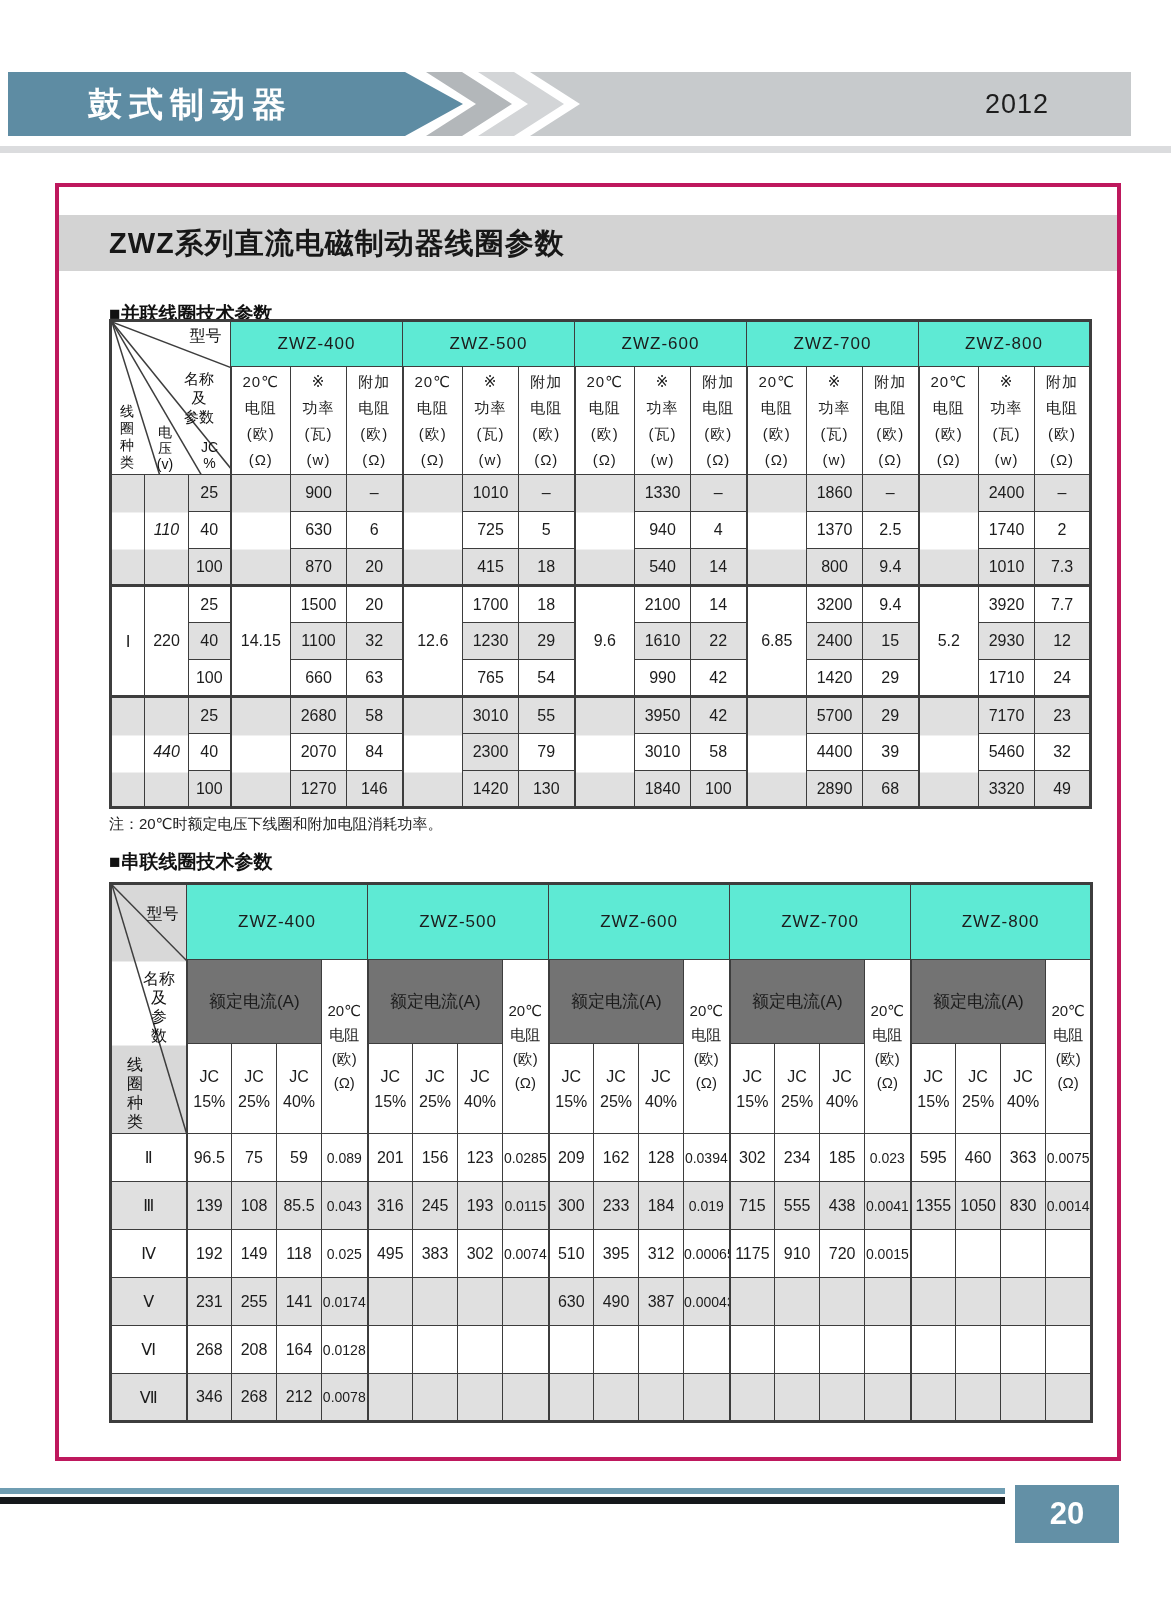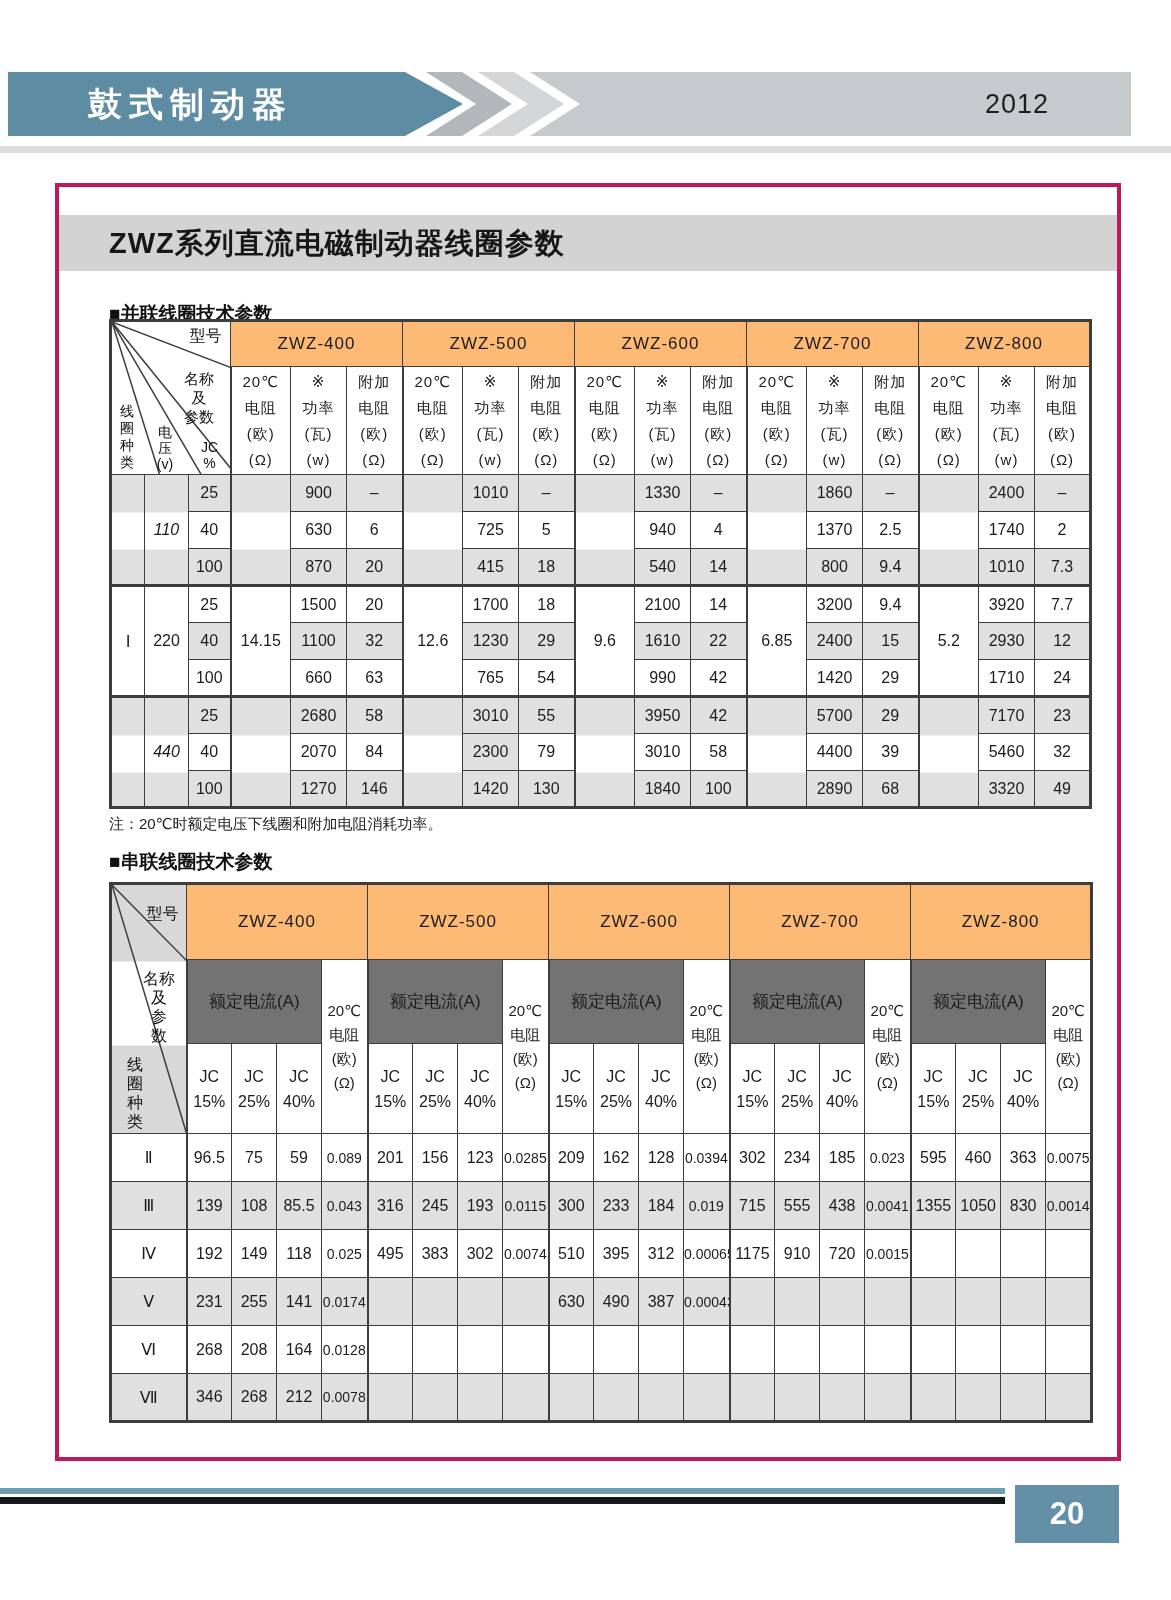--- a/index.html
+++ b/index.html
@@ -29,21 +29,21 @@
   .section-h{position:absolute;left:50px;font-size:19px;font-weight:bold;color:#111;}
   .sec1{top:88px;margin-top:26px;}
   .sec2{top:662px;}
   .note{position:absolute;left:50px;top:628px;font-size:15px;color:#222;}
 
   
   table{border-collapse:collapse;table-layout:fixed;position:absolute;left:50px;
     font-size:16px;color:#1c1c1c;background:#fff;border:3px solid #3d3d3d;}
   th,td{border:1px solid #3d3d3d;text-align:center;vertical-align:middle;
     padding:0;font-weight:normal;overflow:hidden;}
-  .model{background:#fdba74;font-size:17px;letter-spacing:1px;}
+  .model{background:#5eead4;font-size:17px;letter-spacing:1px;}
   .sub div{line-height:26px;font-size:15px;letter-spacing:1px;}
   tbody tr{background:#fff;}
   tbody tr.g{background:#e0e0e0;}
   td.wcell{background:#ffffff;}
   td.stripe3{background:linear-gradient(to bottom,#e0e0e0 0,#e0e0e0 37px,#ffffff 37px,#ffffff 74px,#e0e0e0 74px,#e0e0e0 111px);font-style:italic;}
   td.anom{background:#e0e0e0;}
   .bt{border-top:3px solid #3d3d3d;}
   .gl{border-left:2px solid #3d3d3d;}
   .rcol{font-size:14px;}
 

